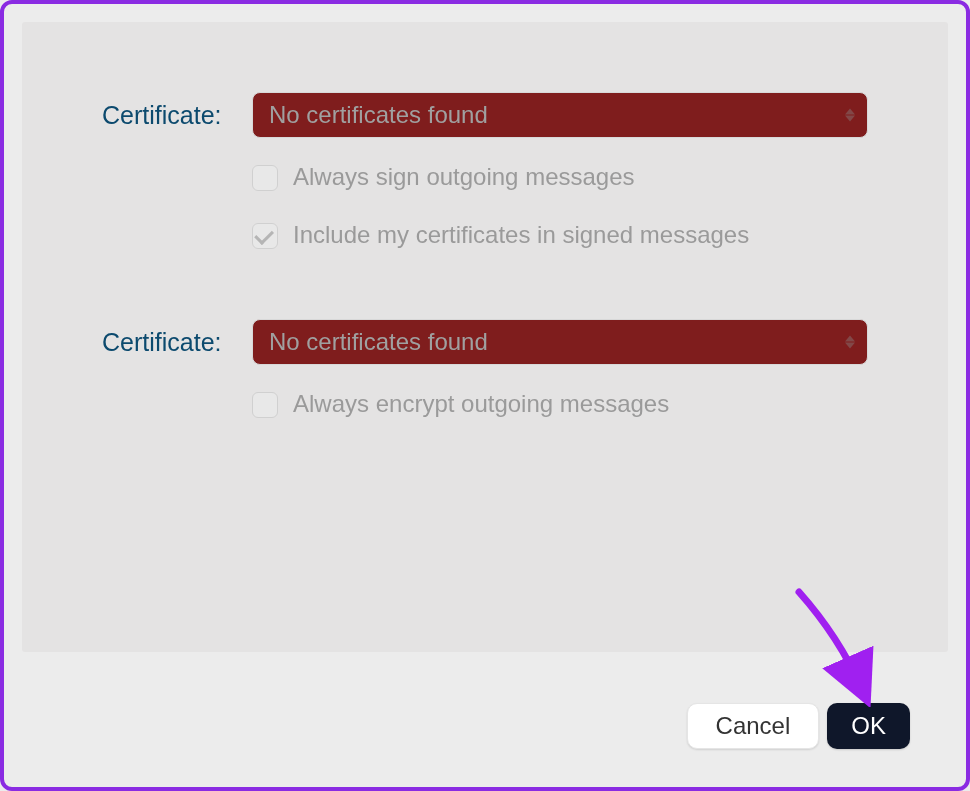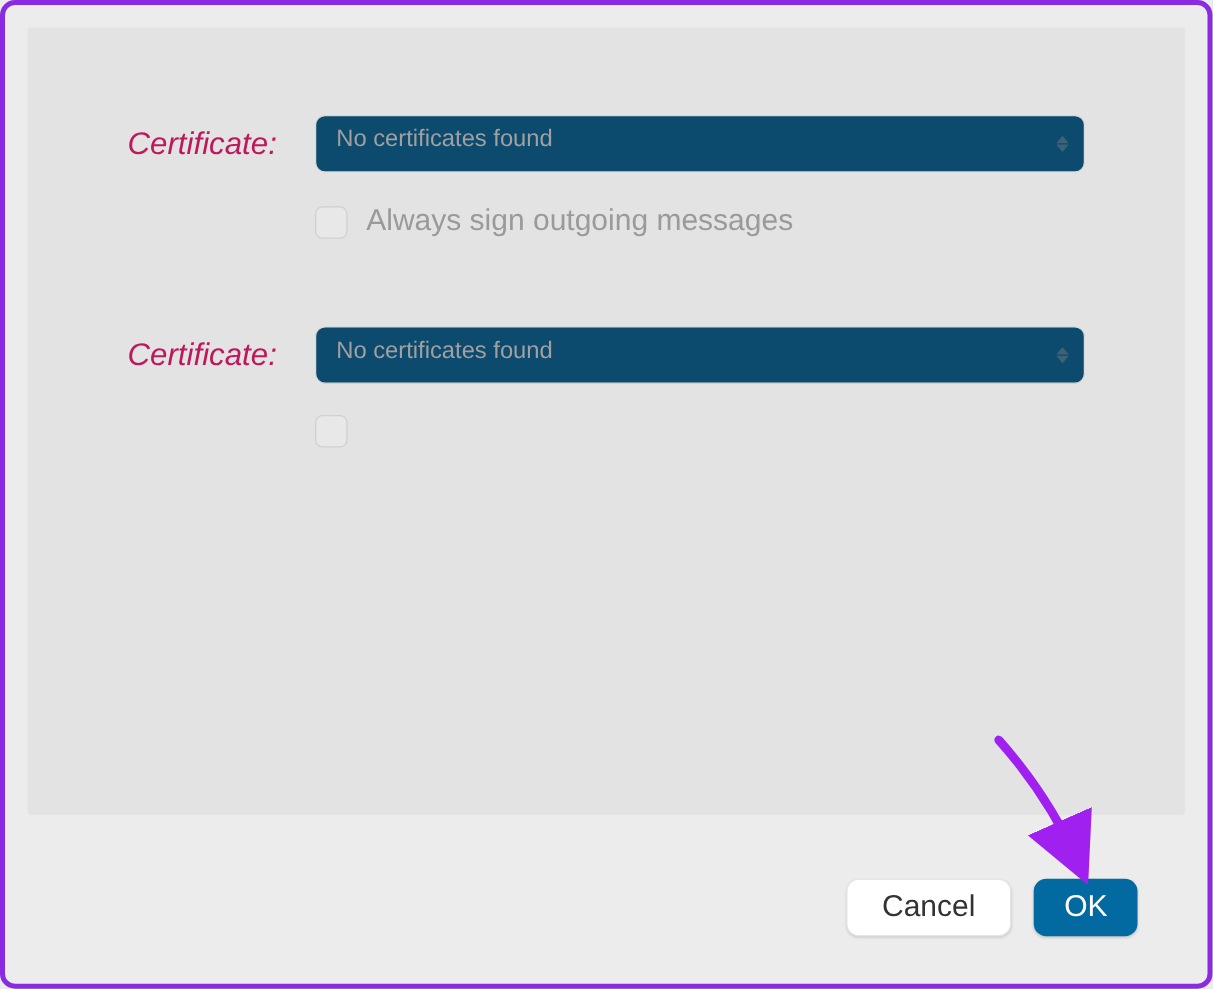--- a/index.html
+++ b/index.html
@@ -35,34 +35,33 @@
     }
     
     .form-row {
       display: flex;
       align-items: center;
       margin-bottom: 25px;
     }
     
     .field-label {
       font-size: 25px;
-      color: #be185d;
+      color: #0c4a6e;
       width: 150px;
       flex-shrink: 0;
-      font-style: italic;
     }
     
     .select-field {
       flex: 1;
       max-width: 640px;
-      background: #0c4a6e;
+      background: #7f1d1d;
       border: 1px solid #d8d8d8;
       border-radius: 8px;
       padding: 8px 40px 8px 16px;
-      font-size: 19px;
+      font-size: 24px;
       color: #a0a0a0;
       position: relative;
       height: 46px;
       display: flex;
     }
     
     .select-stepper {
       position: absolute;
       right: 12px;
       top: 50%;
@@ -128,41 +127,41 @@
     
     .section-gap {
       height: 40px;
     }
     
     .button-row {
       position: absolute;
       bottom: 38px;
       right: 56px;
       display: flex;
-      gap: 18px;
+      gap: 8px;
     }
     
     .btn {
       font-size: 24px;
       padding: 8px 28px;
       border-radius: 10px;
       border: none;
       cursor: pointer;
       font-family: inherit;
     }
     
     .btn-cancel {
       background: #ffffff;
       color: #333;
       box-shadow: 0 1px 2px rgba(0,0,0,0.12);
       border: 1px solid #e5e5e5;
     }
     
     .btn-ok {
-      background: #0369a1;
+      background: #0f172a;
       color: #ffffff;
       box-shadow: 0 1px 2px rgba(0,0,0,0.15);
       padding: 8px 24px;
     }
     
     .annotation-arrow {
       position: absolute;
       bottom: 80px;
       right: 72px;
       pointer-events: none;
@@ -184,20 +183,24 @@
           <span class="stepper-arrow-down"></span>
         </span>
       </div>
     </div>
 
     <div class="checkbox-group">
       <div class="checkbox-row">
         <span class="checkbox"></span>
         <span class="checkbox-label">Always sign outgoing messages</span>
       </div>
+      <div class="checkbox-row">
+        <span class="checkbox checked"></span>
+        <span class="checkbox-label">Include my certificates in signed messages</span>
+      </div>
     </div>
   </div>
 
   <div class="section-gap"></div>
 
   <div>
 
     <div class="form-row">
       <span class="field-label">Certificate:</span>
       <div class="select-field">
@@ -205,20 +208,21 @@
         <span class="select-stepper">
           <span class="stepper-arrow-up"></span>
           <span class="stepper-arrow-down"></span>
         </span>
       </div>
     </div>
 
     <div class="checkbox-group">
       <div class="checkbox-row">
         <span class="checkbox"></span>
+        <span class="checkbox-label">Always encrypt outgoing messages</span>
       </div>
     </div>
   </div>
 
 </div>
 
 <div class="button-row">
   <button class="btn btn-cancel">Cancel</button>
   <button class="btn btn-ok">OK</button>
 </div>

